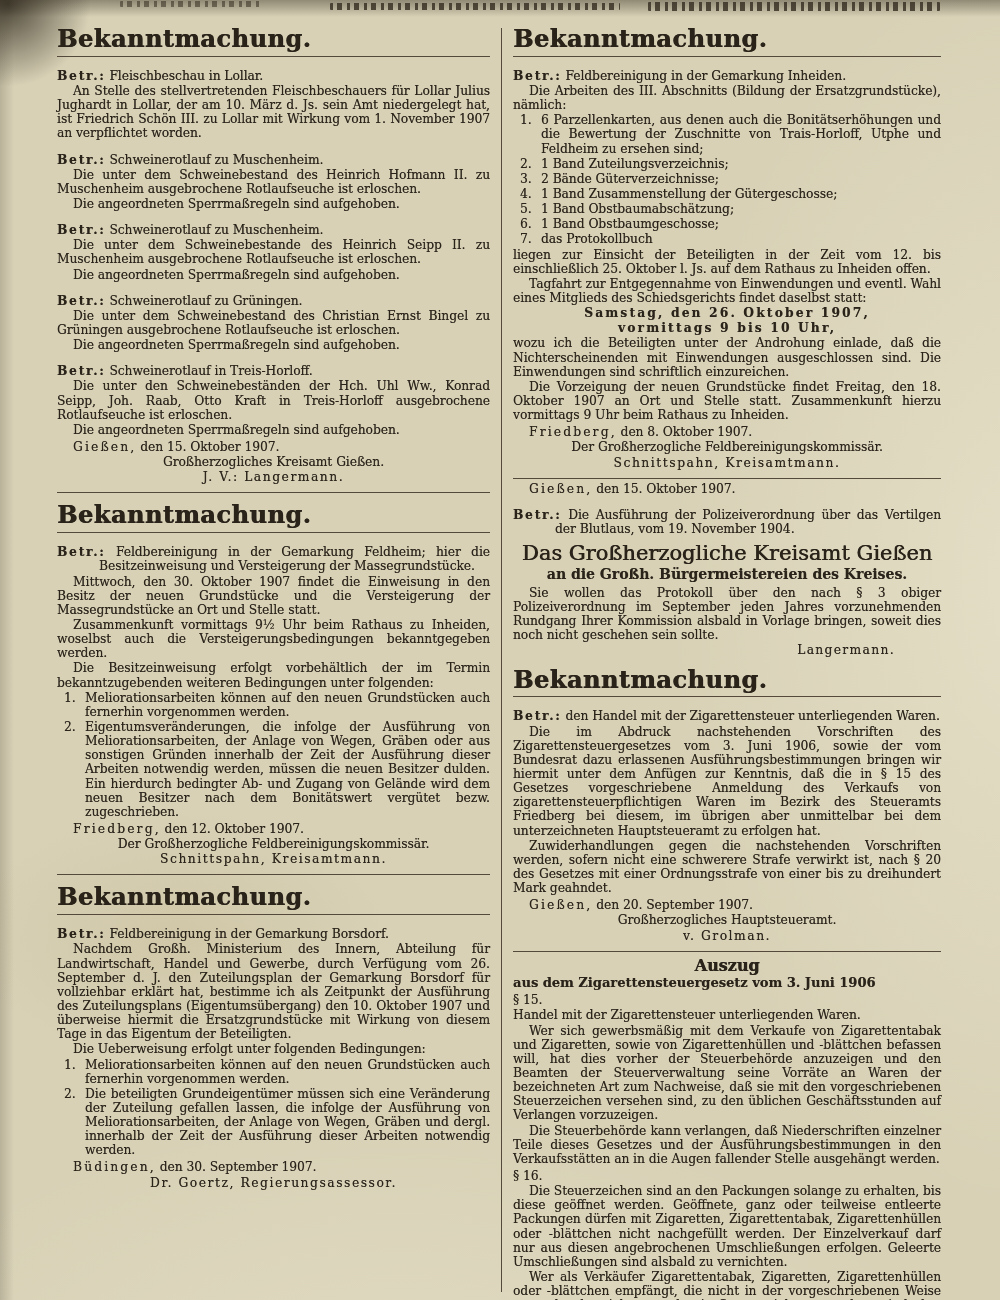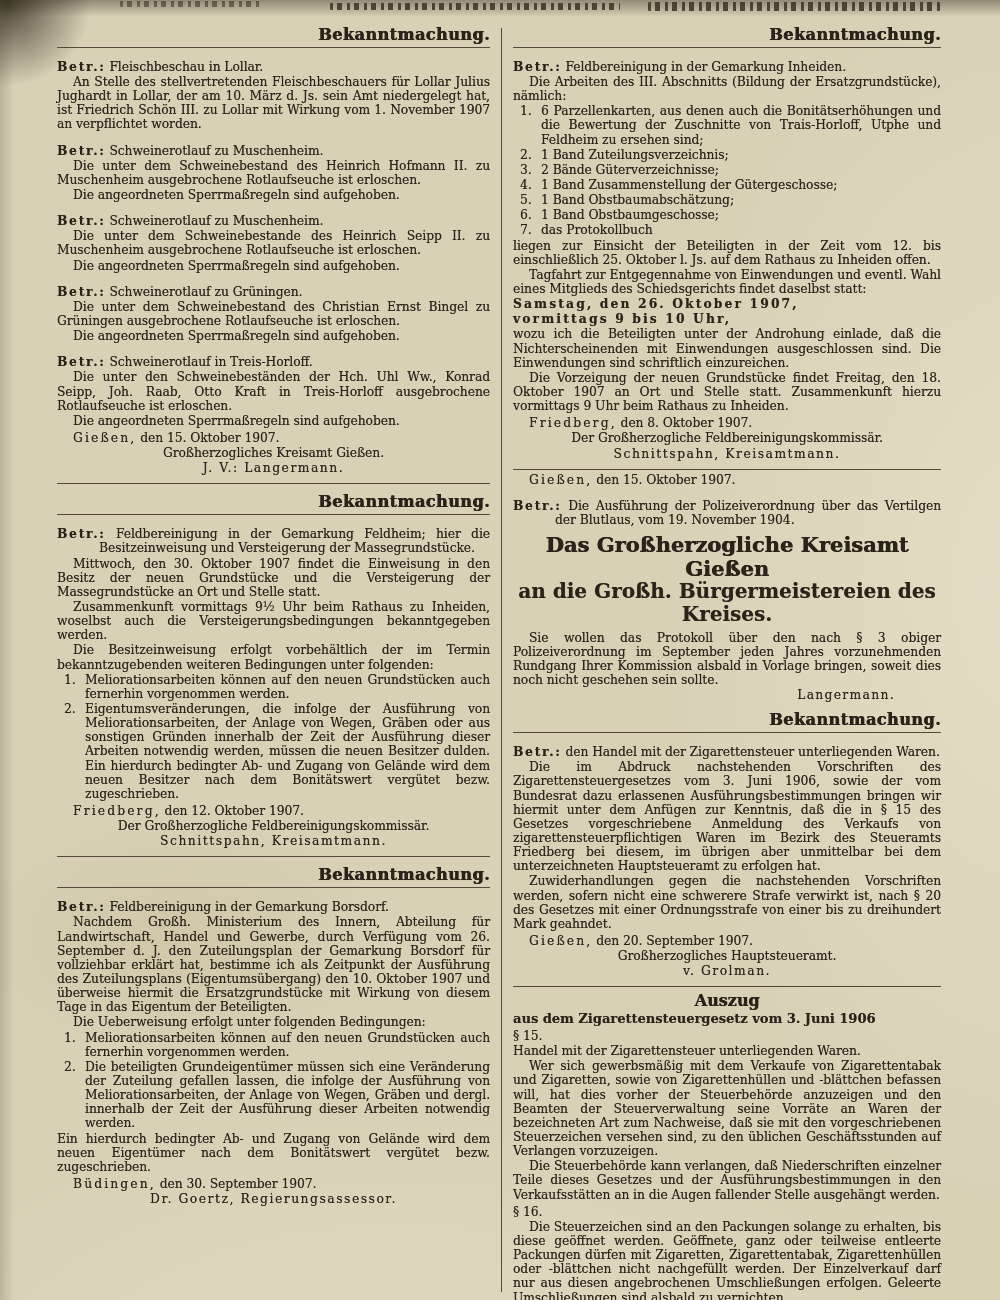--- a/index.html
+++ b/index.html
@@ -28,40 +28,40 @@
   #frag3 { left:120px; top:1px; width:140px; height:6px; opacity:.55; }
 
   .divider { position:absolute; left:501px; top:28px; width:1px; height:1264px; background:#54493a; }
 
   .col { position:absolute; top:26px; }
   #col-left  { left:57px;  width:433px; }
   #col-right { left:513px; width:428px; }
 
   .blk { font-size:12.2px; line-height:1.16; margin:0 0 1px 0; text-shadow:.25px 0 0 rgba(41,35,26,.55); }
   .heading {
-    font-size:16px; line-height:1.12; font-weight:700; text-align:right;
+    font-size:24px; line-height:1.12; font-weight:700; text-align:left;
     margin:9px 0 4px 0; padding-bottom:3px; border-bottom:1px solid #54493a;
     text-shadow:.7px 0 0 currentColor; letter-spacing:.5px;
   }
   .col > .heading:first-child { margin-top:0; }
   .betr { margin-top:12px; padding-left:42px; text-indent:-42px; text-align:justify; }
   .betr-label { font-weight:700; letter-spacing:1.8px; }
   .p   { text-indent:16px; text-align:justify; }
   .pni { text-align:justify; }
   .li  { position:relative; padding-left:28px; text-align:justify; }
   .li .num { position:absolute; left:7px; }
   .date { text-indent:16px; margin-top:3px; }
   .sperr { letter-spacing:2.2px; }
   .center { text-align:center; }
   .sig { text-align:center; letter-spacing:1.6px; }
-  .sperrcenter { letter-spacing:2.2px; font-weight:700; }
+  .sperrcenter { text-align:center; letter-spacing:2.2px; font-weight:700; }
   .right { text-align:right; padding-right:46px; letter-spacing:1.4px; }
   .rule { height:0; border-top:1px solid #54493a; margin:8px 0 0 0; }
-  .bigtitle1 { font-size:21px; line-height:1.12; font-weight:700; text-align:center; margin-top:6px; text-shadow:.6px 0 0 currentColor; }
-  .bigtitle2 { font-size:20px; font-weight:700; text-align:center; margin-bottom:4px; }
+  .bigtitle1 { font-size:21px; line-height:1.12; font-weight:400; text-align:center; margin-top:6px; text-shadow:.6px 0 0 currentColor; }
+  .bigtitle2 { font-size:14px; font-weight:700; text-align:center; margin-bottom:4px; }
   .subtitle1 { font-size:16px; font-weight:700; text-align:center; margin-top:5px; text-shadow:.5px 0 0 currentColor; }
   .subtitle2 { font-size:13px; font-weight:700; margin-bottom:2px; }
   .pmark { text-align:left; margin:3px 0 1px 0; }
 </style>
 </head>
 <body>
 
 <div class="paper"></div>
 <div class="frag" id="frag1"></div>
 <div class="frag" id="frag2"></div>
@@ -97,21 +97,20 @@
     <div class="blk date"><span class="sperr">Friedberg,</span> <span>den 12. Oktober 1907.</span></div>
     <div class="blk center">Der Großherzogliche Feldbereinigungskommissär.</div>
     <div class="blk sig">Schnittspahn, Kreisamtmann.</div>
     <div class="rule"></div>
     <div class="blk heading">Bekanntmachung.</div>
     <div class="blk betr"><span class="betr-label">Betr.:</span> <span class="betr-text">Feldbereinigung in der Gemarkung Borsdorf.</span></div>
     <div class="blk p">Nachdem Großh. Ministerium des Innern, Abteilung für Landwirtschaft, Handel und Gewerbe, durch Verfügung vom 26. September d. J. den Zuteilungsplan der Gemarkung Borsdorf für vollziehbar erklärt hat, bestimme ich als Zeitpunkt der Ausführung des Zuteilungsplans (Eigentumsübergang) den 10. Oktober 1907 und überweise hiermit die Ersatzgrundstücke mit Wirkung von diesem Tage in das Eigentum der Beteiligten.</div>
     <div class="blk p">Die Ueberweisung erfolgt unter folgenden Bedingungen:</div>
     <div class="blk li"><span class="num">1.</span><span class="li-text">Meliorationsarbeiten können auf den neuen Grundstücken auch fernerhin vorgenommen werden.</span></div>
     <div class="blk li"><span class="num">2.</span><span class="li-text">Die beteiligten Grundeigentümer müssen sich eine Veränderung der Zuteilung gefallen lassen, die infolge der Ausführung von Meliorationsarbeiten, der Anlage von Wegen, Gräben und dergl. innerhalb der Zeit der Ausführung dieser Arbeiten notwendig werden.</span></div>
-    <div class="blk pni">Ein hierdurch bedingter Ab- und Zugang von Gelände wird dem neuen Eigentümer nach dem Bonitätswert vergütet bezw. zugeschrieben.</div>
     <div class="blk date"><span class="sperr">Büdingen,</span> <span>den 30. September 1907.</span></div>
     <div class="blk sig">Dr. Goertz, Regierungsassessor.</div>
   </div>
 <div class="divider"></div>
 <div class="col" id="col-right">
     <div class="blk heading">Bekanntmachung.</div>
     <div class="blk betr"><span class="betr-label">Betr.:</span> <span class="betr-text">Feldbereinigung in der Gemarkung Inheiden.</span></div>
     <div class="blk p">Die Arbeiten des III. Abschnitts (Bildung der Ersatzgrundstücke), nämlich:</div>
     <div class="blk li"><span class="num">1.</span><span class="li-text">6 Parzellenkarten, aus denen auch die Bonitätserhöhungen und die Bewertung der Zuschnitte von Trais-Horloff, Utphe und Feldheim zu ersehen sind;</span></div>
     <div class="blk li"><span class="num">2.</span><span class="li-text">1 Band Zuteilungsverzeichnis;</span></div>

